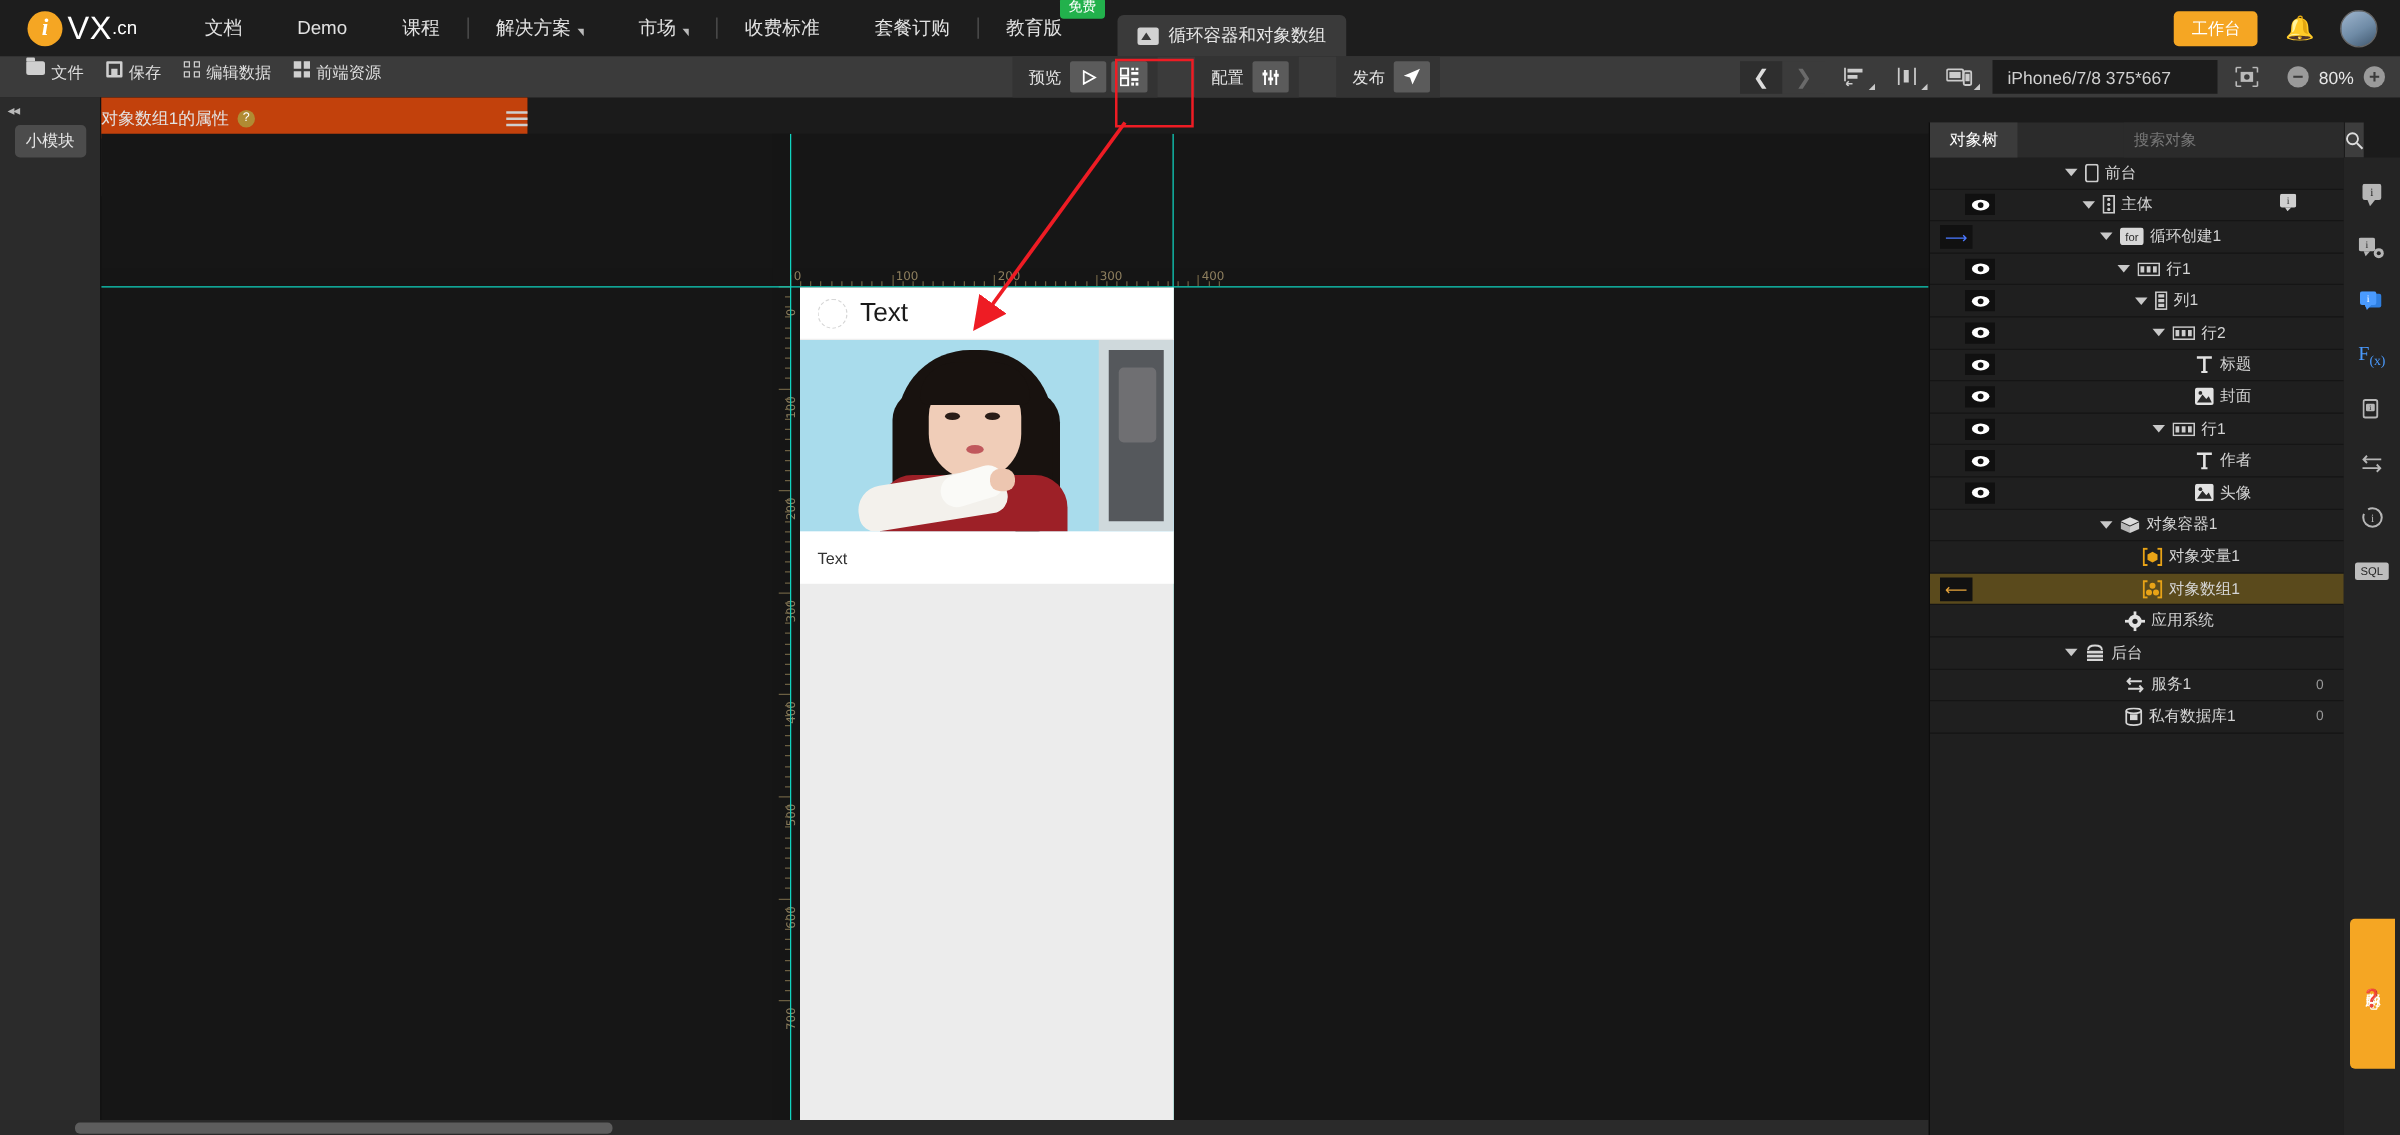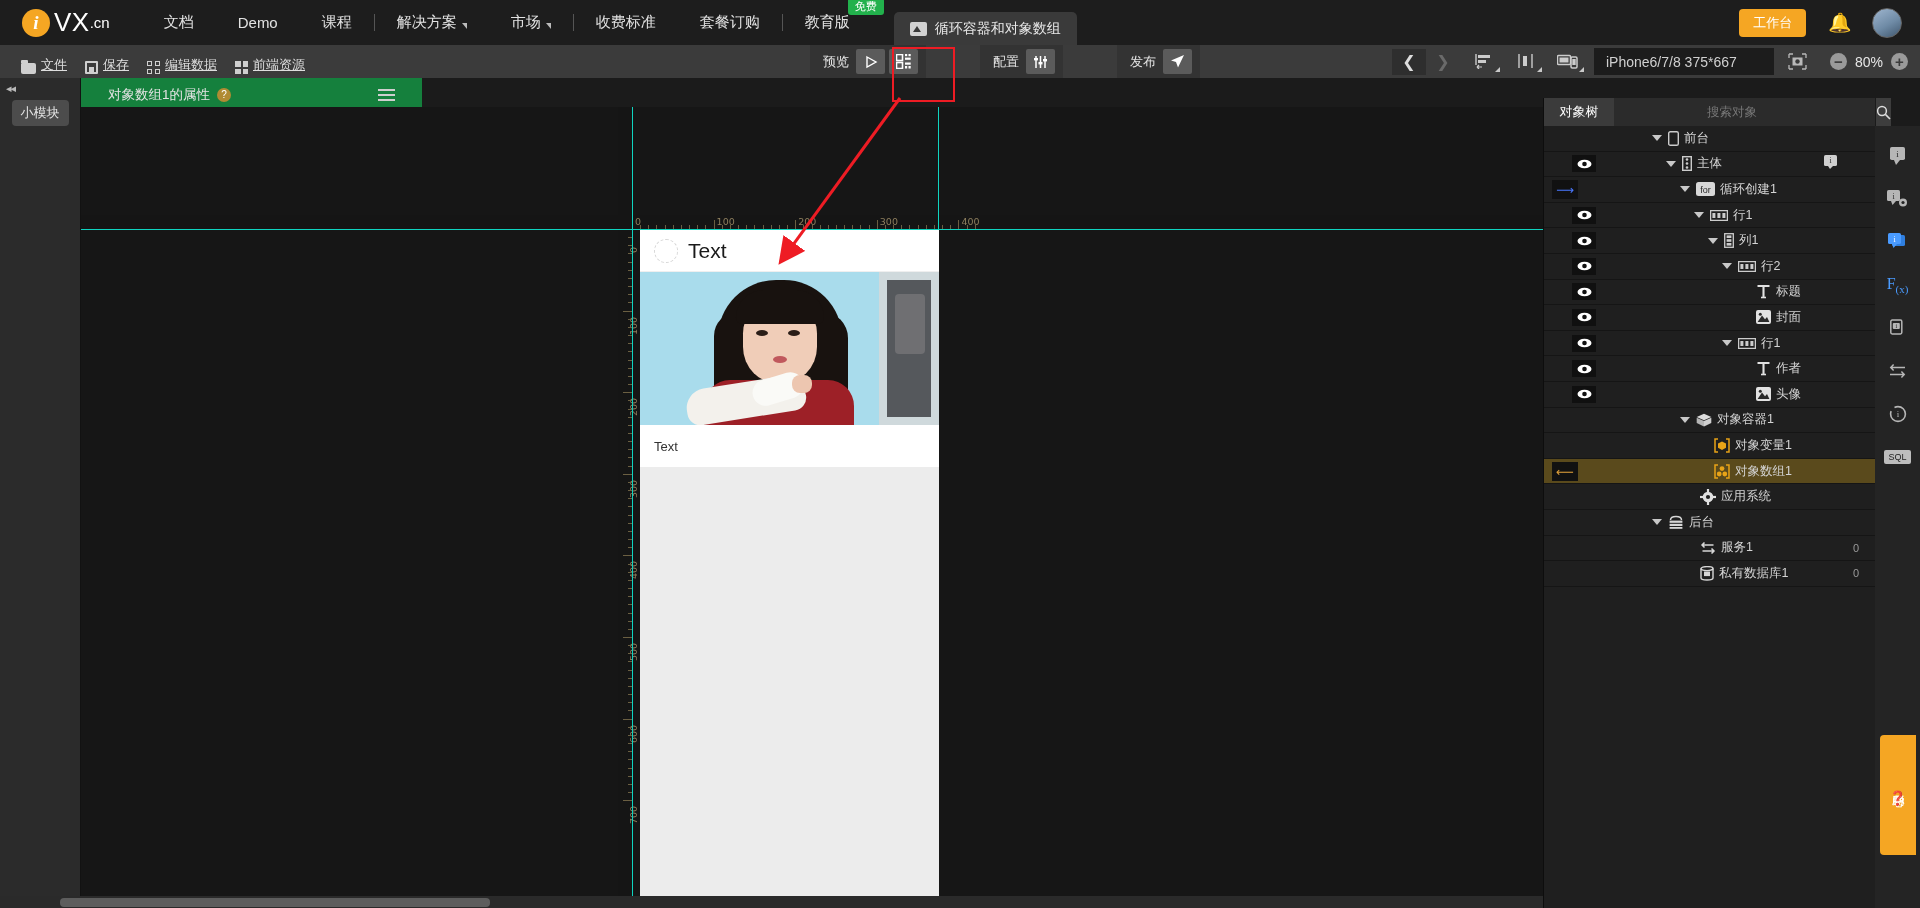--- a/index.html
+++ b/index.html
@@ -71,22 +71,22 @@
     border: 1px solid #666; cursor: pointer;
   }
 
   
   #toolbar {
     position: absolute; left: 0; top: 45px; width: 1920px; height: 33px;
     background: #3b3b3b; display: flex; align-items: center;
   }
   .tb-left { display: flex; align-items: center; margin-left: 12px; }
   .tb-btn {
-    display: flex; align-items: flex-end; color: #dedede; font-size: 13px;
-    padding: 0 9px; height: 25px; cursor: pointer; text-decoration: underline;
+    display: flex; align-items: flex-start; color: #dedede; font-size: 13px;
+    padding: 0 9px; height: 25px; cursor: pointer;
   }
   .tb-ic { margin-right: 5px; display: inline-block; }
   .ic-folder {
     width: 15px; height: 11px; background: #cfcfcf; border-radius: 1px 2px 2px 2px;
     position: relative;
   }
   .ic-folder:before {
     content:""; position:absolute; top:-3px; left:0; width:7px; height:3px;
     background:#cfcfcf; border-radius:1px 1px 0 0;
   }
@@ -98,21 +98,21 @@
   .ic-grid4, .ic-grid4b { width: 13px; height: 13px; position: relative; }
   .ic-grid4 span, .ic-grid4b span {
     position: absolute; width: 5px; height: 5px; border: 1.3px solid #cfcfcf;
   }
   .ic-grid4b span { background: #cfcfcf; border: none; width: 5.5px; height: 5.5px; }
   .ic-grid4 span:nth-child(1), .ic-grid4b span:nth-child(1) { left:0; top:0; }
   .ic-grid4 span:nth-child(2), .ic-grid4b span:nth-child(2) { right:0; top:0; }
   .ic-grid4 span:nth-child(3), .ic-grid4b span:nth-child(3) { left:0; bottom:0; }
   .ic-grid4 span:nth-child(4), .ic-grid4b span:nth-child(4) { right:0; bottom:0; }
 
-  .tb-center { position: absolute; left: 810px; top: 0; display: flex; align-items: flex-end; height: 33px; gap: 24px; }
+  .tb-center { position: absolute; left: 810px; top: 0; display: flex; align-items: flex-end; height: 33px; }
   .tb-group { display: flex; align-items: center; background: #333; height: 33px; padding: 0 4px; }
   .tb-label { color: #e4e4e4; font-size: 13px; margin: 0 7px 0 9px; }
   .tb-sq {
     width: 29px; height: 25px; background: #5b5b5b; border-radius: 2px;
     display: flex; align-items: center; justify-content: center; cursor: pointer;
     margin-right: 4px;
   }
   .tb-sq svg { display: block; }
   .redbox {
     position: absolute; left: 892px; top: 47px; width: 63px; height: 55px;
@@ -156,22 +156,22 @@
     color: #e6e6e6; font-size: 13px; border-radius: 4px;
     display: flex; align-items: center; justify-content: center; cursor: pointer;
   }
 
   
   #props {
     position: absolute; left: 81px; top: 78px; width: 341px; height: 830px;
     background: #0b0b0b;
   }
   .props-head {
-    height: 33px; background: #15803d; display: flex; align-items: center;
-    padding: 0 27px; color: #e3e3e3; font-size: 13.5px;
+    height: 33px; background: #c2410c; display: flex; align-items: center;
+    padding: 0 0; color: #e3e3e3; font-size: 13.5px;
   }
   .help-dot {
     width: 14px; height: 14px; border-radius: 50%; background: #b08b33;
     color: #fff; font-size: 10px; display: flex; align-items: center;
     justify-content: center; margin-left: 7px; cursor: pointer;
   }
   .hamburger { margin-left: auto; display: flex; flex-direction: column; gap: 3px; cursor: pointer; }
   .hamburger i { display: block; width: 17px; height: 2px; background: #cfcfcf; }
   .props-body { background: #2b2b2b; padding: 9px 0 12px; display: flex; align-items: center; }
   .prop-label { color: #cfcfcf; font-size: 13px; width: 82px; text-align: right; padding-right: 9px; }

